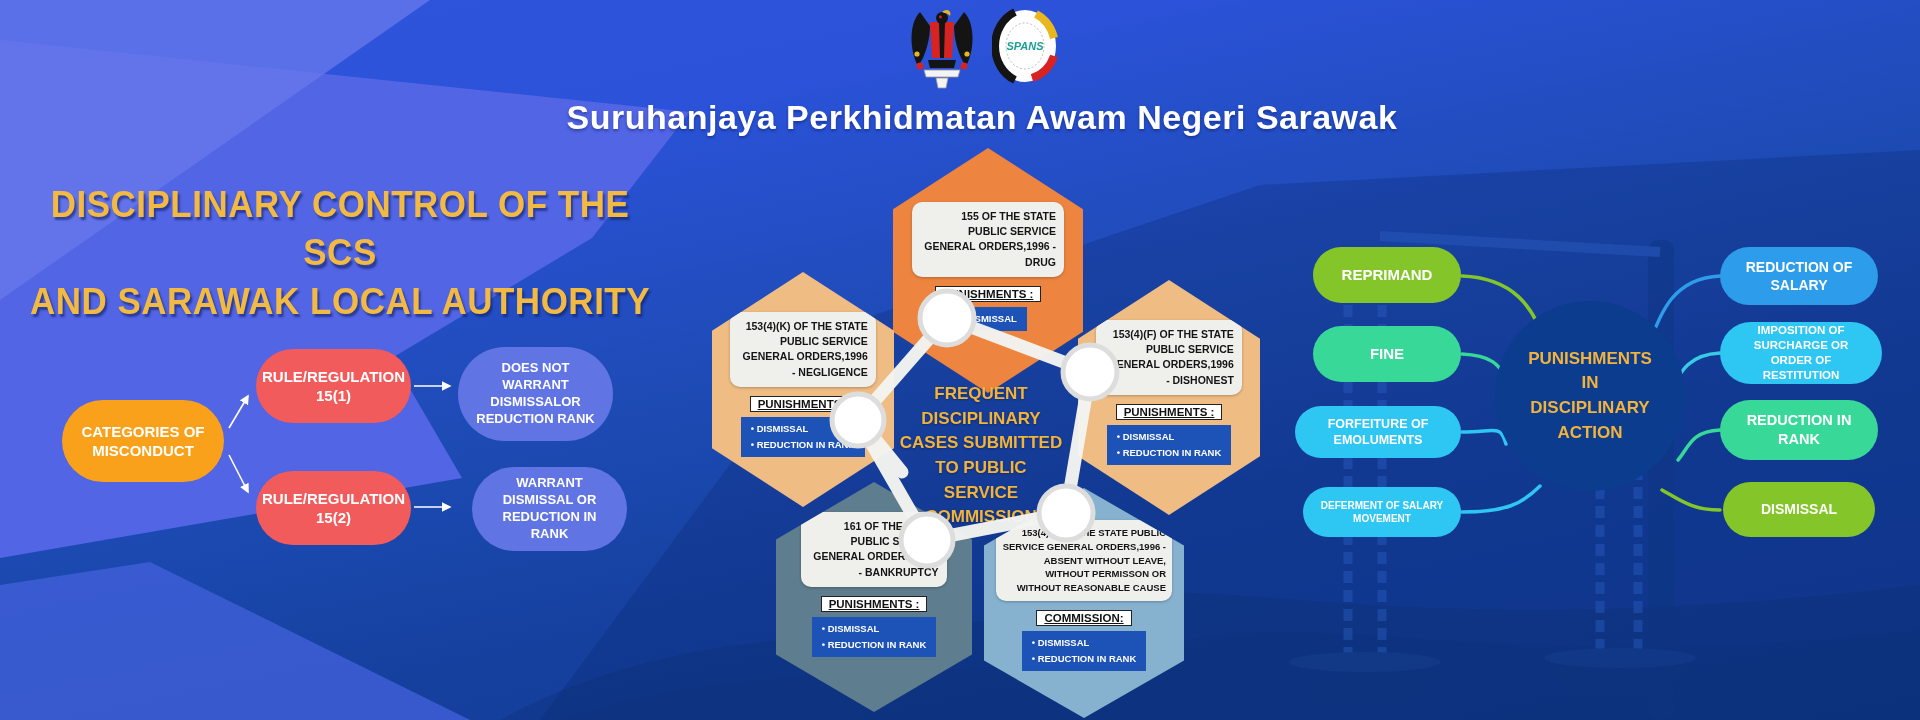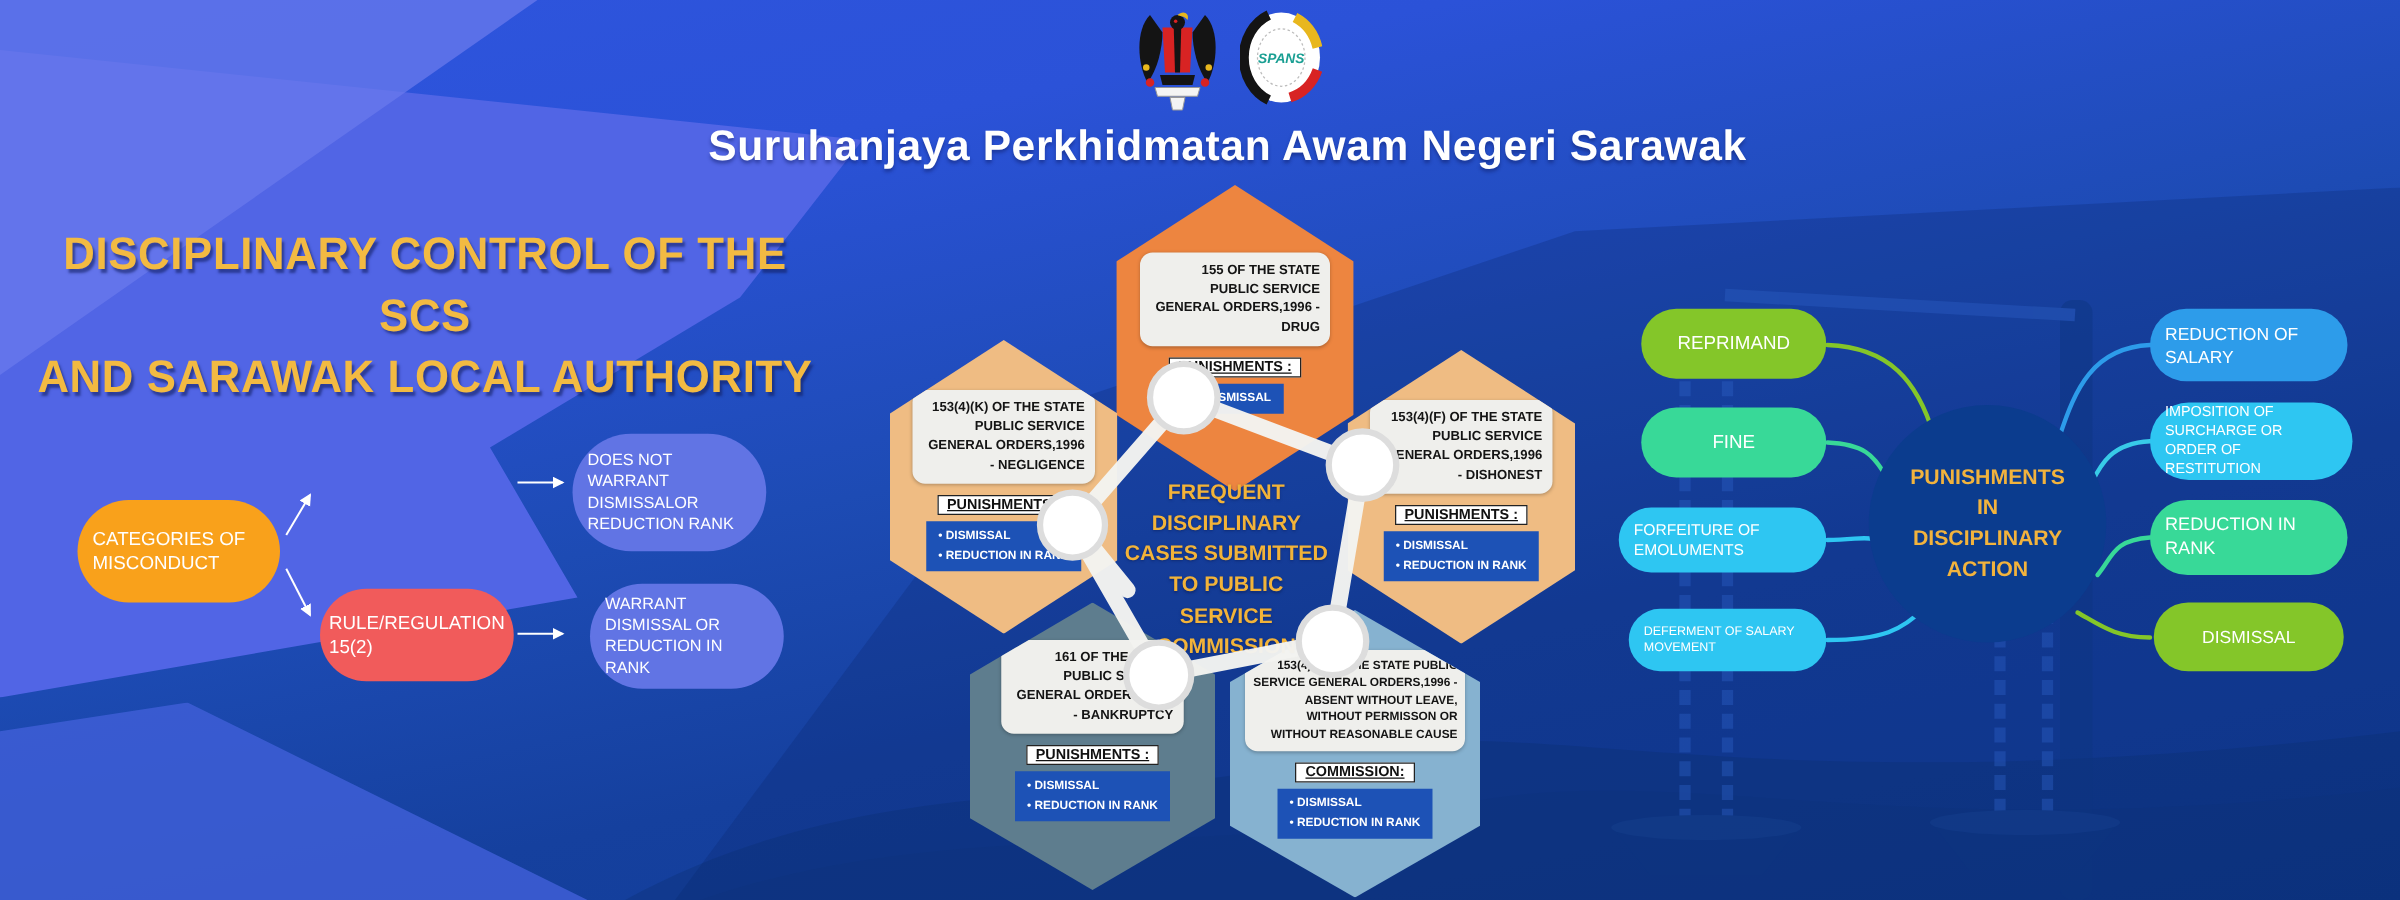--- a/index.html
+++ b/index.html
@@ -28,21 +28,21 @@
   .org-title{margin-top:2px;color:#ffffff;font-size:34px;font-weight:700;letter-spacing:.5px;
     text-shadow:0 2px 3px rgba(10,25,90,.45);}
 
   
   .main-title{position:absolute;left:28px;top:183px;width:624px;text-align:center;z-index:4;
     color:#f2ba42;font-weight:800;font-size:35px;line-height:1.34;letter-spacing:.5px;
     text-shadow:2px 3px 2px rgba(18,32,98,.6);transform:scaleY(1.04);}
 
   
   .pill{position:absolute;z-index:4;display:flex;align-items:center;justify-content:center;
-    color:#fff;font-weight:400;border-radius:999px;padding:4px 12px;line-height:1.3;}
+    text-align:center;color:#fff;font-weight:700;border-radius:999px;padding:4px 12px;line-height:1.3;}
   .p-orange{background:#f9a11b;}
   .p-red{background:#f15b5b;}
   .p-blue{background:#6174e4;}
   .p-lime{background:#84c629;}
   .p-green{background:#38d998;}
   .p-cyan{background:#2ec6f2;}
   .p-sky{background:#2d9cea;}
 
   #pill-root{left:62px;top:400px;width:162px;height:82px;font-size:15px;}
   #pill-rule1{left:256px;top:349px;width:155px;height:74px;font-size:15px;}
@@ -69,21 +69,21 @@
   .punish-list{margin-top:5px;background:#1d52b6;color:#fff;font-weight:700;font-size:9.5px;
     padding:4px 10px;text-align:left;line-height:1.7;}
   .punish-list div::before{content:"•  ";}
 
   
   .cluster-label{position:absolute;left:898px;top:382px;width:166px;z-index:2;text-align:center;
     color:#f2b339;font-weight:700;font-size:17px;line-height:1.45;
     text-shadow:0 1px 2px rgba(10,25,80,.5);}
 
   
-  .mm-circle{position:absolute;left:1495px;top:324px;width:190px;height:190px;border-radius:50%;
+  .mm-circle{position:absolute;left:1495px;top:301px;width:190px;height:190px;border-radius:50%;
     background:#0b3c8e;z-index:4;display:flex;flex-direction:column;align-items:center;justify-content:center;
     color:#f2b33d;font-weight:800;font-size:17px;line-height:1.45;}
   #mm-reprimand{left:1313px;top:247px;width:148px;height:56px;font-size:15px;}
   #mm-fine{left:1313px;top:326px;width:148px;height:56px;font-size:15px;}
   #mm-forfeiture{left:1295px;top:406px;width:166px;height:52px;font-size:12.5px;}
   #mm-deferment{left:1303px;top:487px;width:158px;height:50px;font-size:10px;}
   #mm-redsalary{left:1720px;top:247px;width:158px;height:58px;font-size:14px;}
   #mm-surcharge{left:1720px;top:322px;width:162px;height:62px;font-size:11.5px;}
   #mm-redrank{left:1720px;top:400px;width:158px;height:60px;font-size:14.5px;}
   #mm-dismissal{left:1723px;top:482px;width:152px;height:55px;font-size:14px;}
@@ -150,20 +150,21 @@
     </div>
     <div class="org-title">Suruhanjaya Perkhidmatan Awam Negeri Sarawak</div>
   </div>
 
   <div class="main-title">
     <div>DISCIPLINARY CONTROL OF THE SCS</div>
     <div>AND SARAWAK LOCAL AUTHORITY</div>
   </div>
 
   <div class="pill p-orange" id="pill-root">CATEGORIES OF MISCONDUCT</div>
+  <div class="pill p-red" id="pill-rule1">RULE/REGULATION 15(1)</div>
   <div class="pill p-red" id="pill-rule2">RULE/REGULATION 15(2)</div>
   <div class="pill p-blue" id="pill-out1">DOES NOT WARRANT DISMISSALOR REDUCTION RANK</div>
   <div class="pill p-blue" id="pill-out2">WARRANT DISMISSAL OR REDUCTION IN RANK</div>
 
   <div class="hex" id="hex-drug">
     <div class="labelbox">155 OF THE STATE PUBLIC SERVICE GENERAL ORDERS,1996 - DRUG</div>
     <div class="punish-head">PUNISHMENTS :</div>
     <div class="punish-list">
       <div>DISMISSAL</div>
     </div>

